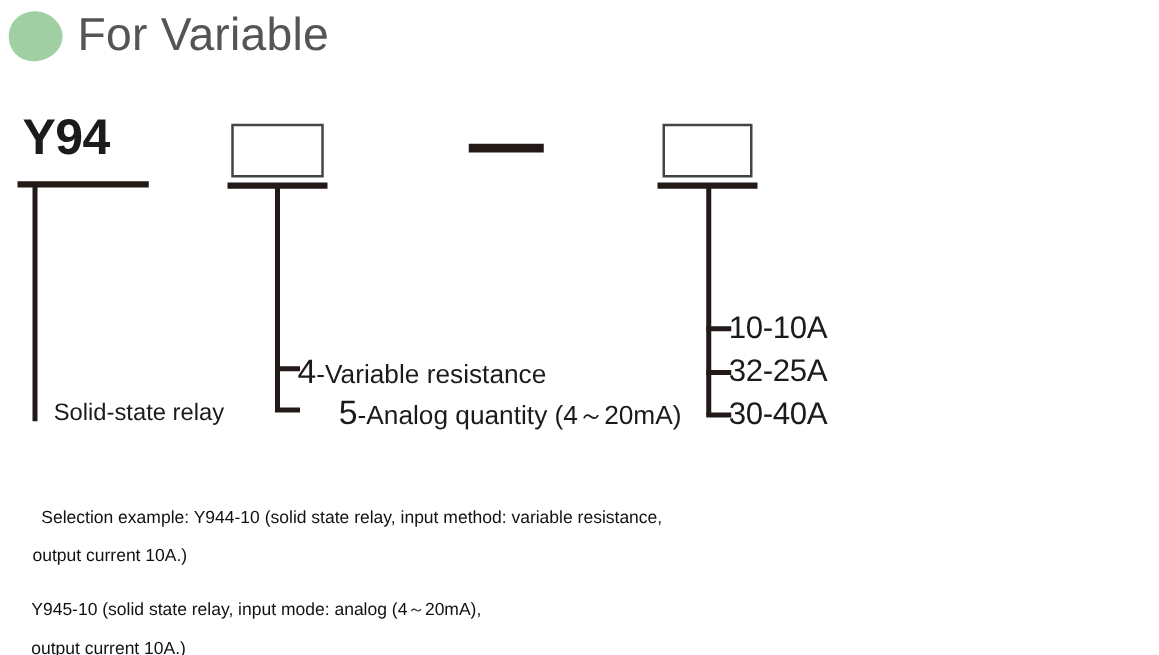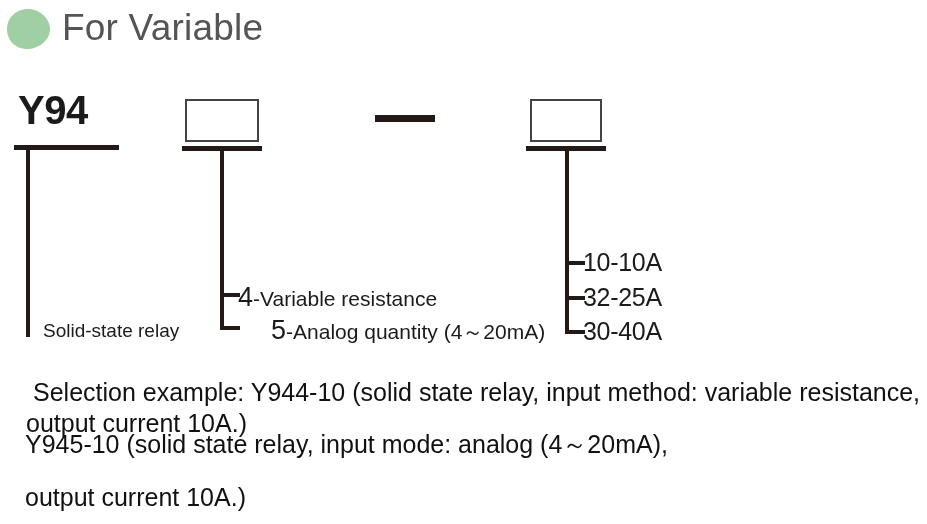--- a/index.html
+++ b/index.html
@@ -108,24 +108,25 @@
     color: #1b1b1b;
     white-space: nowrap;
     letter-spacing: -0.3px;
     font-family: Liberation Sans, sans-serif;
     text-align: center;
   }
 
   
   .note-line {
     position: absolute;
-    font-size: 25px;
+    font-size: 14px;
     color: #111111;
     white-space: nowrap;
     font-family: "Liberation Sans", sans-serif;
+    margin-top: 27px;
   }
 </style>
 </head>
 <body>
 
 <div id="header">
   <div id="leaf-icon">
     <svg width="45" height="42" viewBox="0 0 45 42" xmlns="http://www.w3.org/2000/svg">
       <path d="M22 1 C34 1 44 11 44 21 C44 33 32 41 21 41 C9 41 1 32 1 21 C1 10 10 1 22 1 Z" fill="#9fcfa2"></path>
     </svg>
@@ -161,15 +162,15 @@
   <div class="tick" style="left:565px; top:296px; width:20px;"></div>
   <div class="tick" style="left:565px; top:330px; width:20px;"></div>
   <div class="opt-text" style="left:583px; top:248px;">10-10A</div>
   <div class="opt-text" style="left:583px; top:283px;">32-25A</div>
   <div class="opt-text" style="left:583px; top:317px;">30-40A</div>
 </div>
 
 <div id="notes">
   <div class="note-line" style="left:33px; top:378px;">Selection example: Y944-10 (solid state relay, input method: variable resistance,</div>
   <div class="note-line" style="left:26px; top:409px;">output current 10A.)</div>
-  <div class="note-line" style="left:25px; top:428px;">Y945-10 (solid state relay, input mode: analog (4～20mA),</div>
+  <div class="note-line" style="left:25px; top:452px;">Y945-10 (solid state relay, input mode: analog (4～20mA),</div>
   <div class="note-line" style="left:25px; top:483px;">output current 10A.)</div>
 </div>
 
 </body></html>

